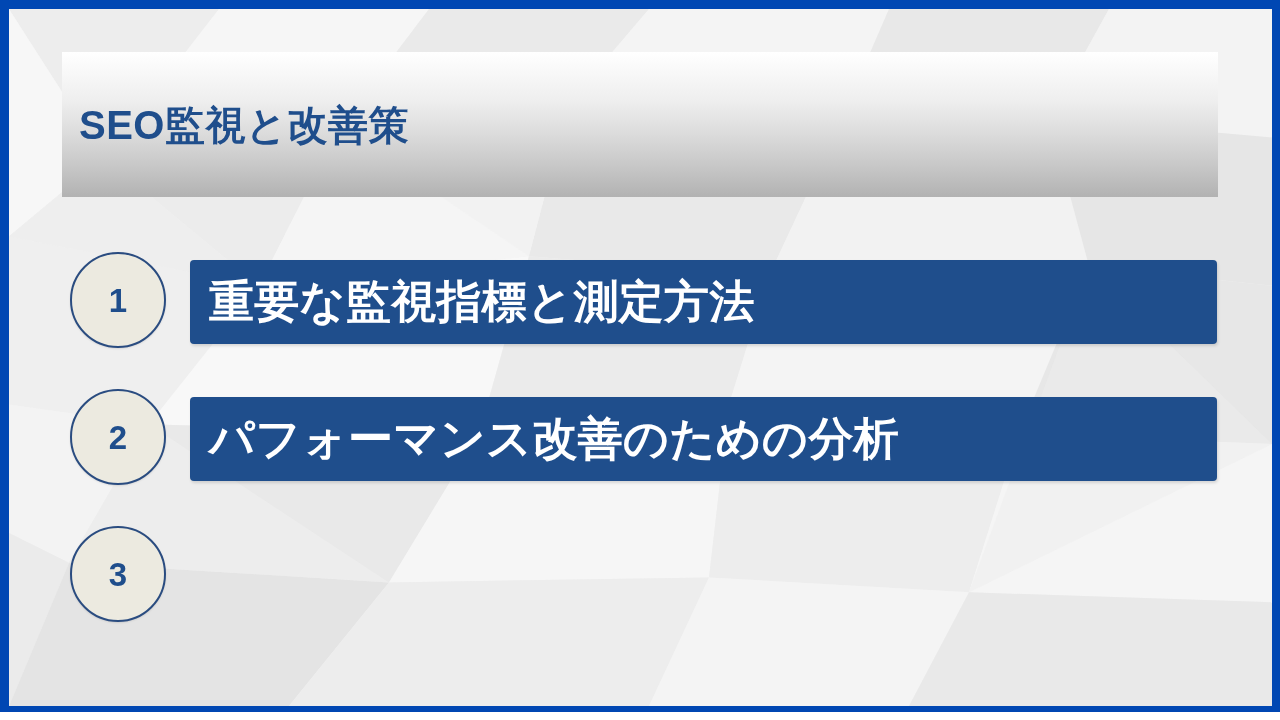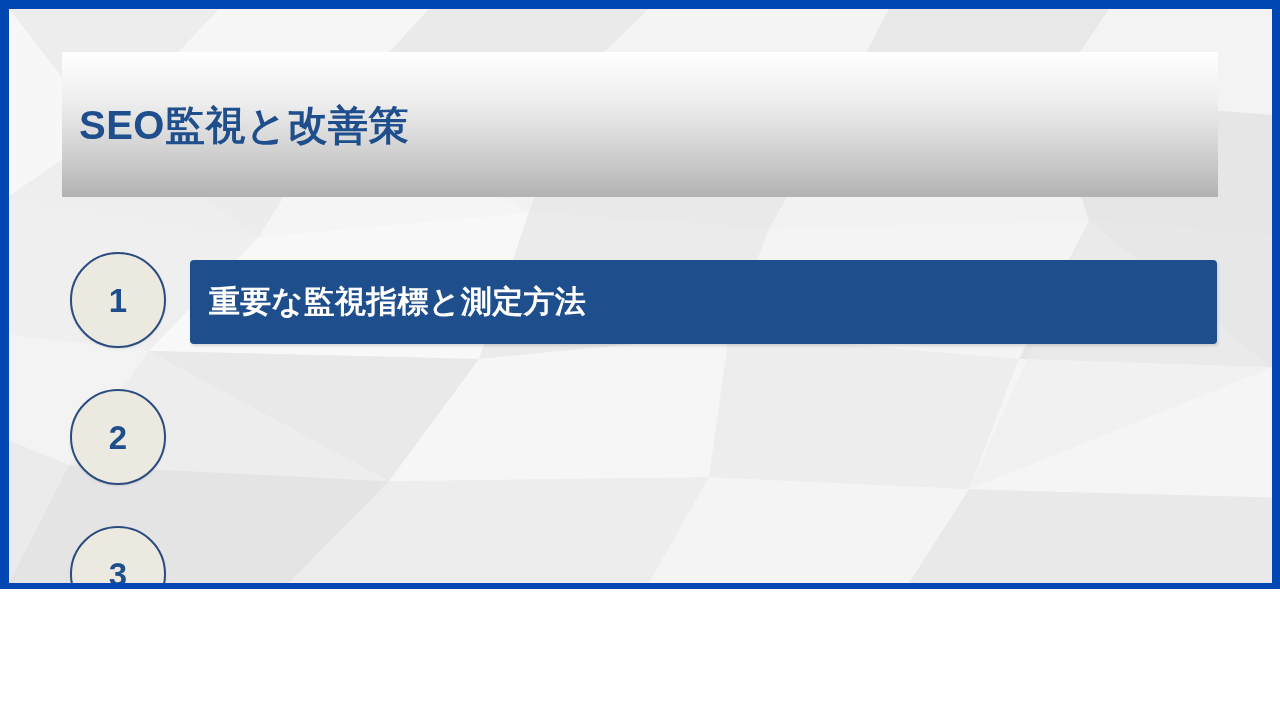--- a/index.html
+++ b/index.html
@@ -9,21 +9,21 @@
     background: #ffffff;
   }
   body {
     font-family: "Liberation Sans", "DejaVu Sans", sans-serif;
   }
 
   
   .slide {
     position: relative;
     width: 1280px;
-    height: 589px;
+    height: 712px;
     overflow: hidden;
     background: #0047B3;          
     box-sizing: border-box;
   }
 
   
   .slide-inner {
     position: absolute;
     left: 9px;
     top: 9px;
@@ -111,21 +111,21 @@
     background: #1F4E8C;
     border-radius: 4px;
     display: flex;
     align-items: center;
     box-sizing: border-box;
     padding-left: 19px;
     box-shadow: 1px 2px 3px rgba(0,0,0,0.13);
   }
   .bar-text {
     color: #ffffff;
-    font-size: 31px;
+    font-size: 45px;
     font-weight: bold;
     line-height: 1.1;
     white-space: nowrap;
     letter-spacing: 0.3px;
   }
 </style>
 </head>
 <body>
 
 <div class="slide">
@@ -178,20 +178,23 @@
       </div>
       <div class="bar">
         <span class="bar-text">重要な監視指標と測定方法</span>
       </div>
     </div>
 
     <div class="row row-2">
       <div class="num-circle">
         <span>2</span>
       </div>
+      <div class="bar">
+        <span class="bar-text">パフォーマンス改善のための分析</span>
+      </div>
     </div>
 
     <div class="row row-3">
       <div class="num-circle">
         <span>3</span>
       </div>
     </div>
 
   </div>
 </div>

